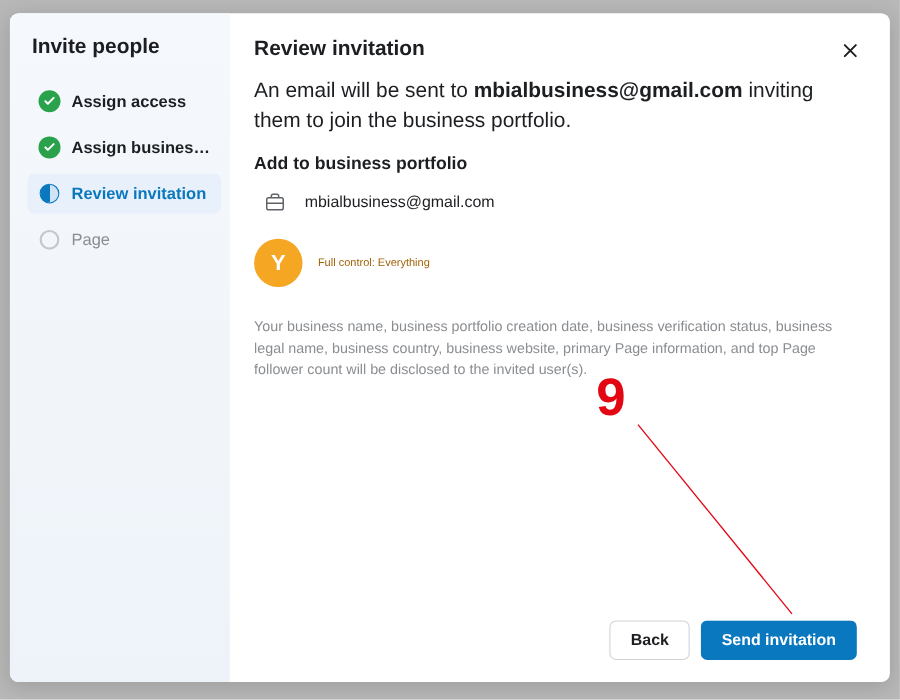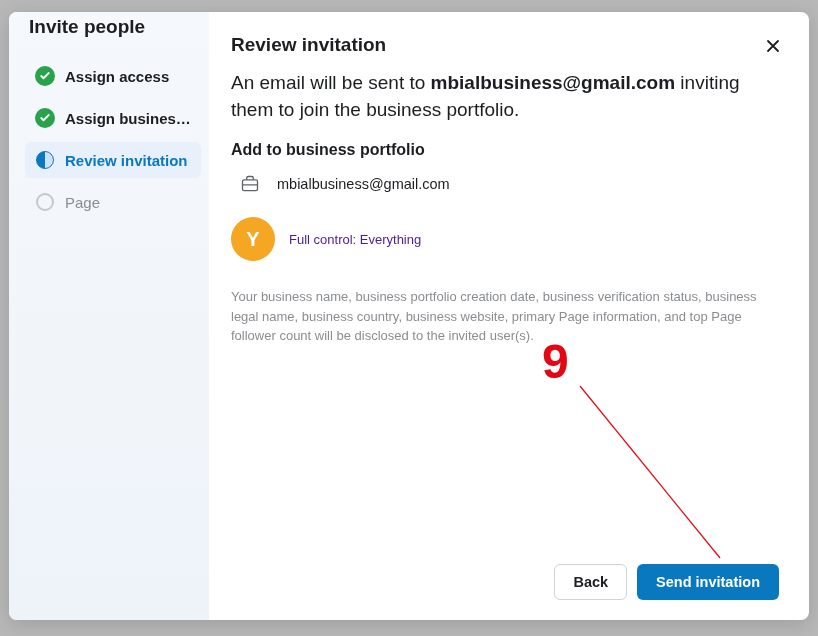--- a/index.html
+++ b/index.html
@@ -24,21 +24,21 @@
       bottom: 16px;
       background: #fff;
       border-radius: 8px;
       display: flex;
       overflow: hidden;
       box-shadow: 0 4px 20px rgba(0,0,0,0.15);
     }
     .sidebar {
       width: 200px;
       background: linear-gradient(180deg, #f5f8fc 0%, #eef3f9 100%);
-      padding: 4px 8px 20px 16px;
+      padding: 20px 8px 20px 16px;
       flex-shrink: 0;
     }
     .sidebar-title {
       font-size: 19px;
       font-weight: 700;
       color: #1c1e21;
       margin-bottom: 20px;
       padding-left: 4px;
     }
     .step {
@@ -151,21 +151,21 @@
       width: 44px; height: 44px;
       border-radius: 50%;
       background: #f5a623;
       color: #fff;
       font-size: 20px;
       font-weight: 700;
       display: flex;
       align-items: center;
       justify-content: center;
     }
-    .access-text { font-size: 13px; color: #4c1d95; }
+    .access-text { font-size: 10px; color: #a16207; }
     .disclosure {
       font-size: 13px;
       color: #8a8d91;
       line-height: 1.5;
       max-width: 560px;
     }
     .footer {
       margin-top: auto;
       display: flex;
       justify-content: flex-end;

